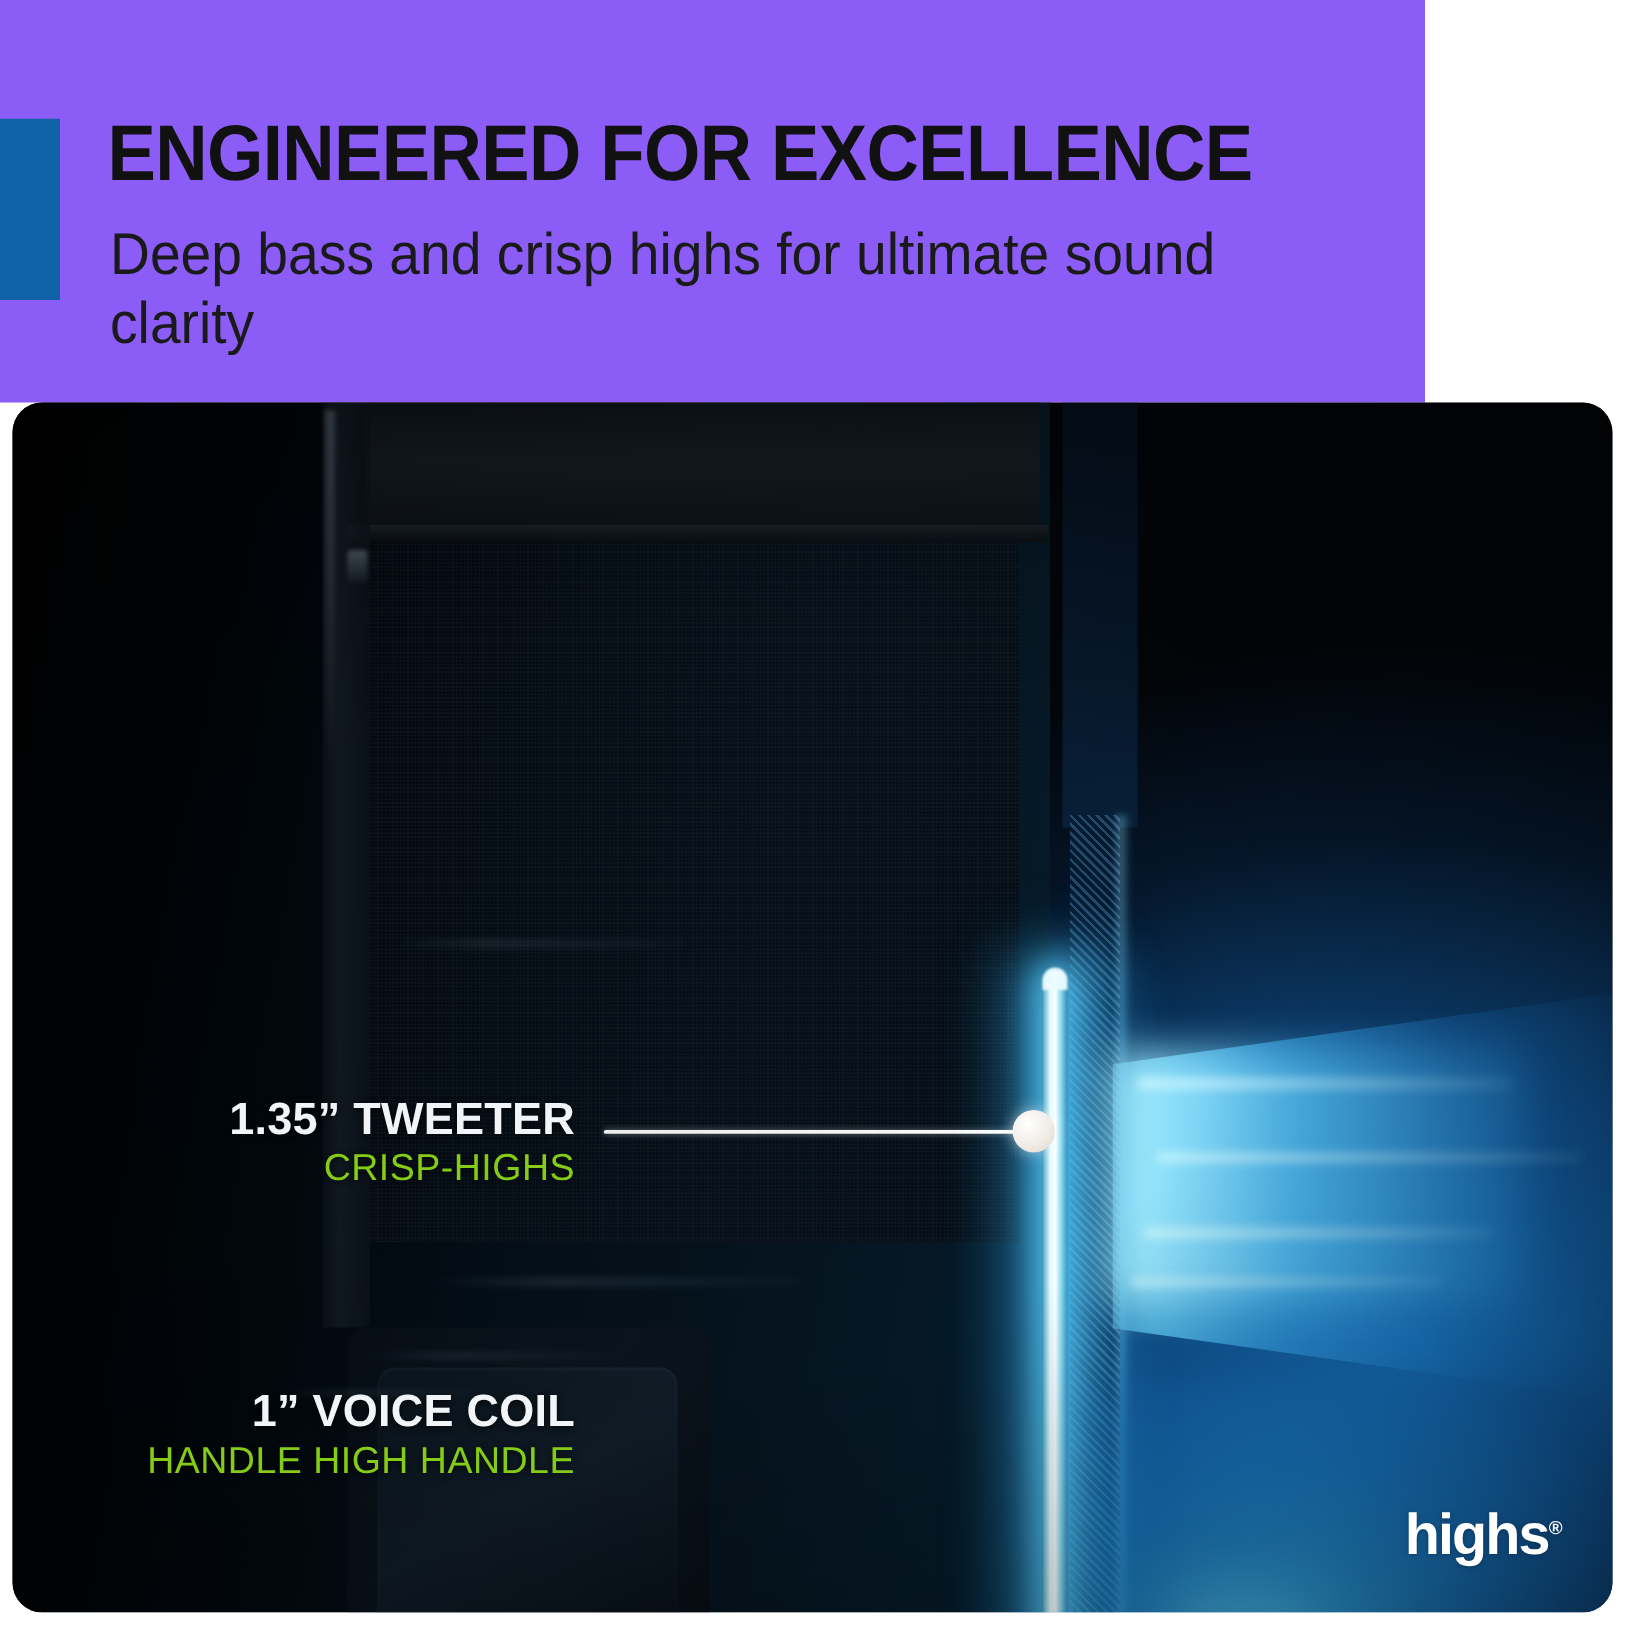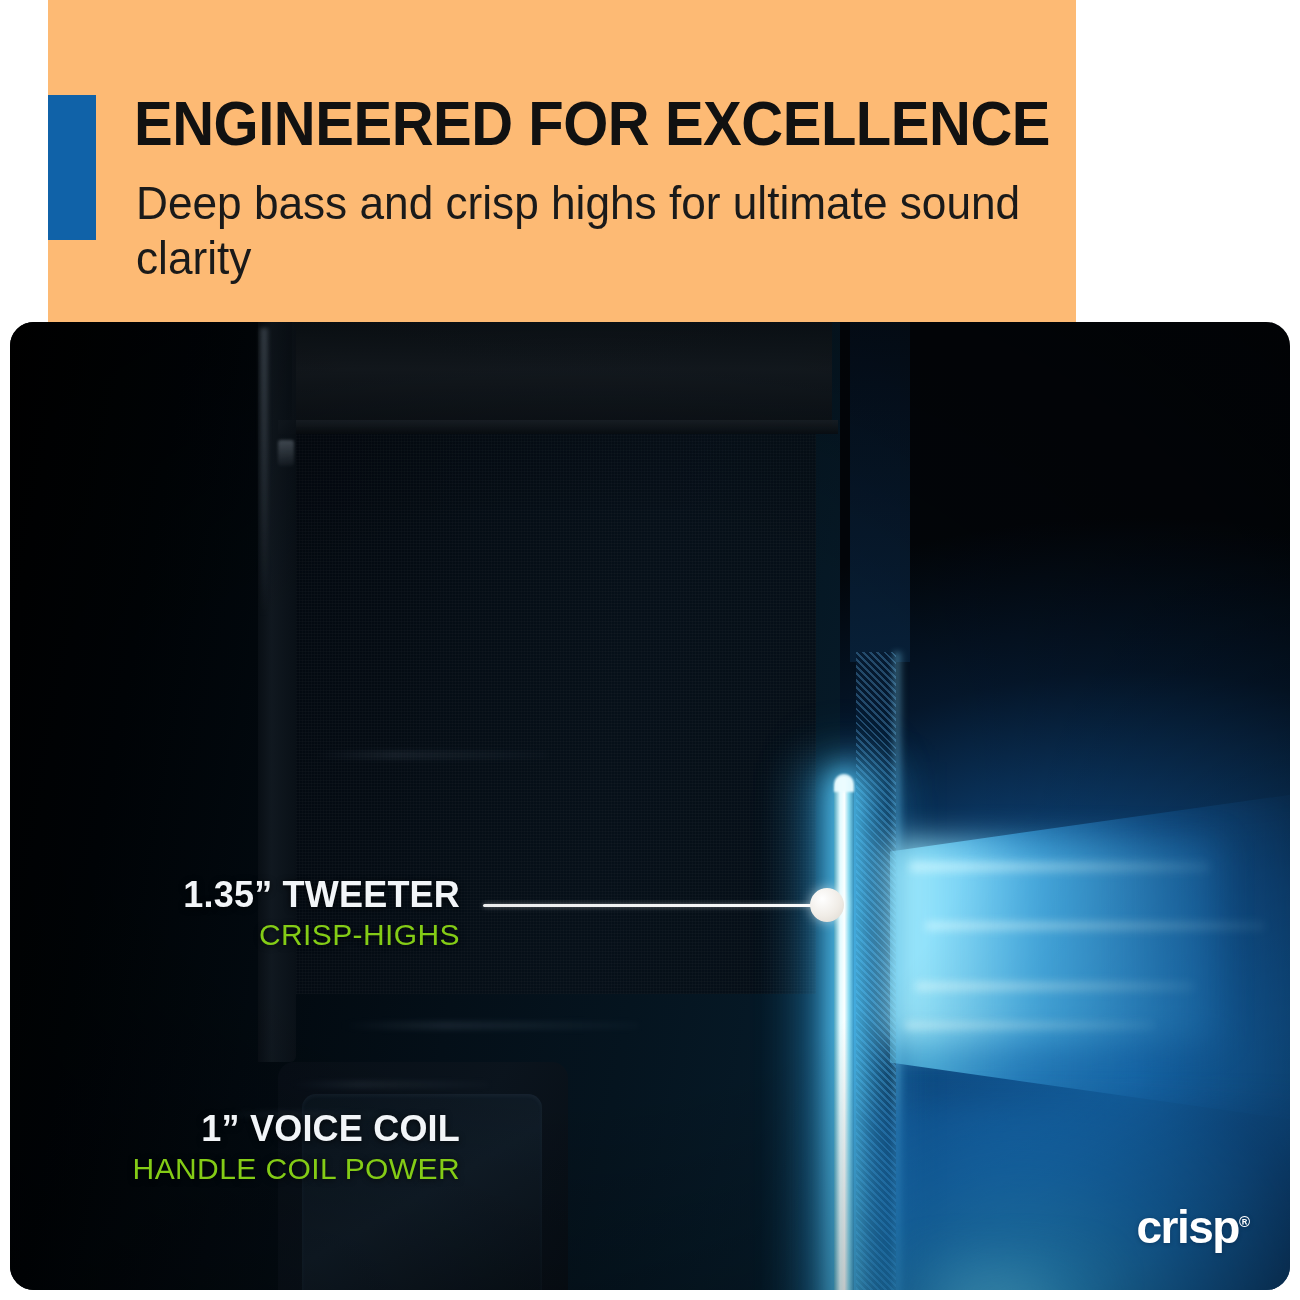--- a/index.html
+++ b/index.html
@@ -12,24 +12,23 @@
     height: 1300px;
     font-family: "Liberation Sans", sans-serif;
     overflow: hidden;
     position: relative;
   }
 
   
   #header {
     position: absolute;
     left: 0; top: 0;
-    width: 1028px;
+    width: 1140px;
     height: 322px;
-    background: #fdba74;
-    margin-left: 48px;
+    background: #8b5cf6;
   }
   #accent-bar {
     position: absolute;
     left: 0;
     top: 95px;
     width: 48px;
     height: 145px;
     background: #1062A8;
   }
   #title {
@@ -417,20 +416,20 @@
 
   <div class="callout" id="callout-tweeter">
     <div class="c-title">1.35” TWEETER</div>
     <div class="c-sub">CRISP-HIGHS</div>
   </div>
   <div class="leader-line" id="line-tweeter"></div>
   <div class="leader-dot" id="dot-tweeter"></div>
 
   <div class="callout" id="callout-voicecoil">
     <div class="c-title">1” VOICE COIL</div>
-    <div class="c-sub">HANDLE COIL POWER</div>
+    <div class="c-sub">HANDLE HIGH HANDLE</div>
   </div>
 
-  <div id="brand"><span>crisp</span><span class="reg">®</span></div>
+  <div id="brand"><span>highs</span><span class="reg">®</span></div>
 
 </div>
 
 <div id="footer-band"></div>
 
 </body></html>

